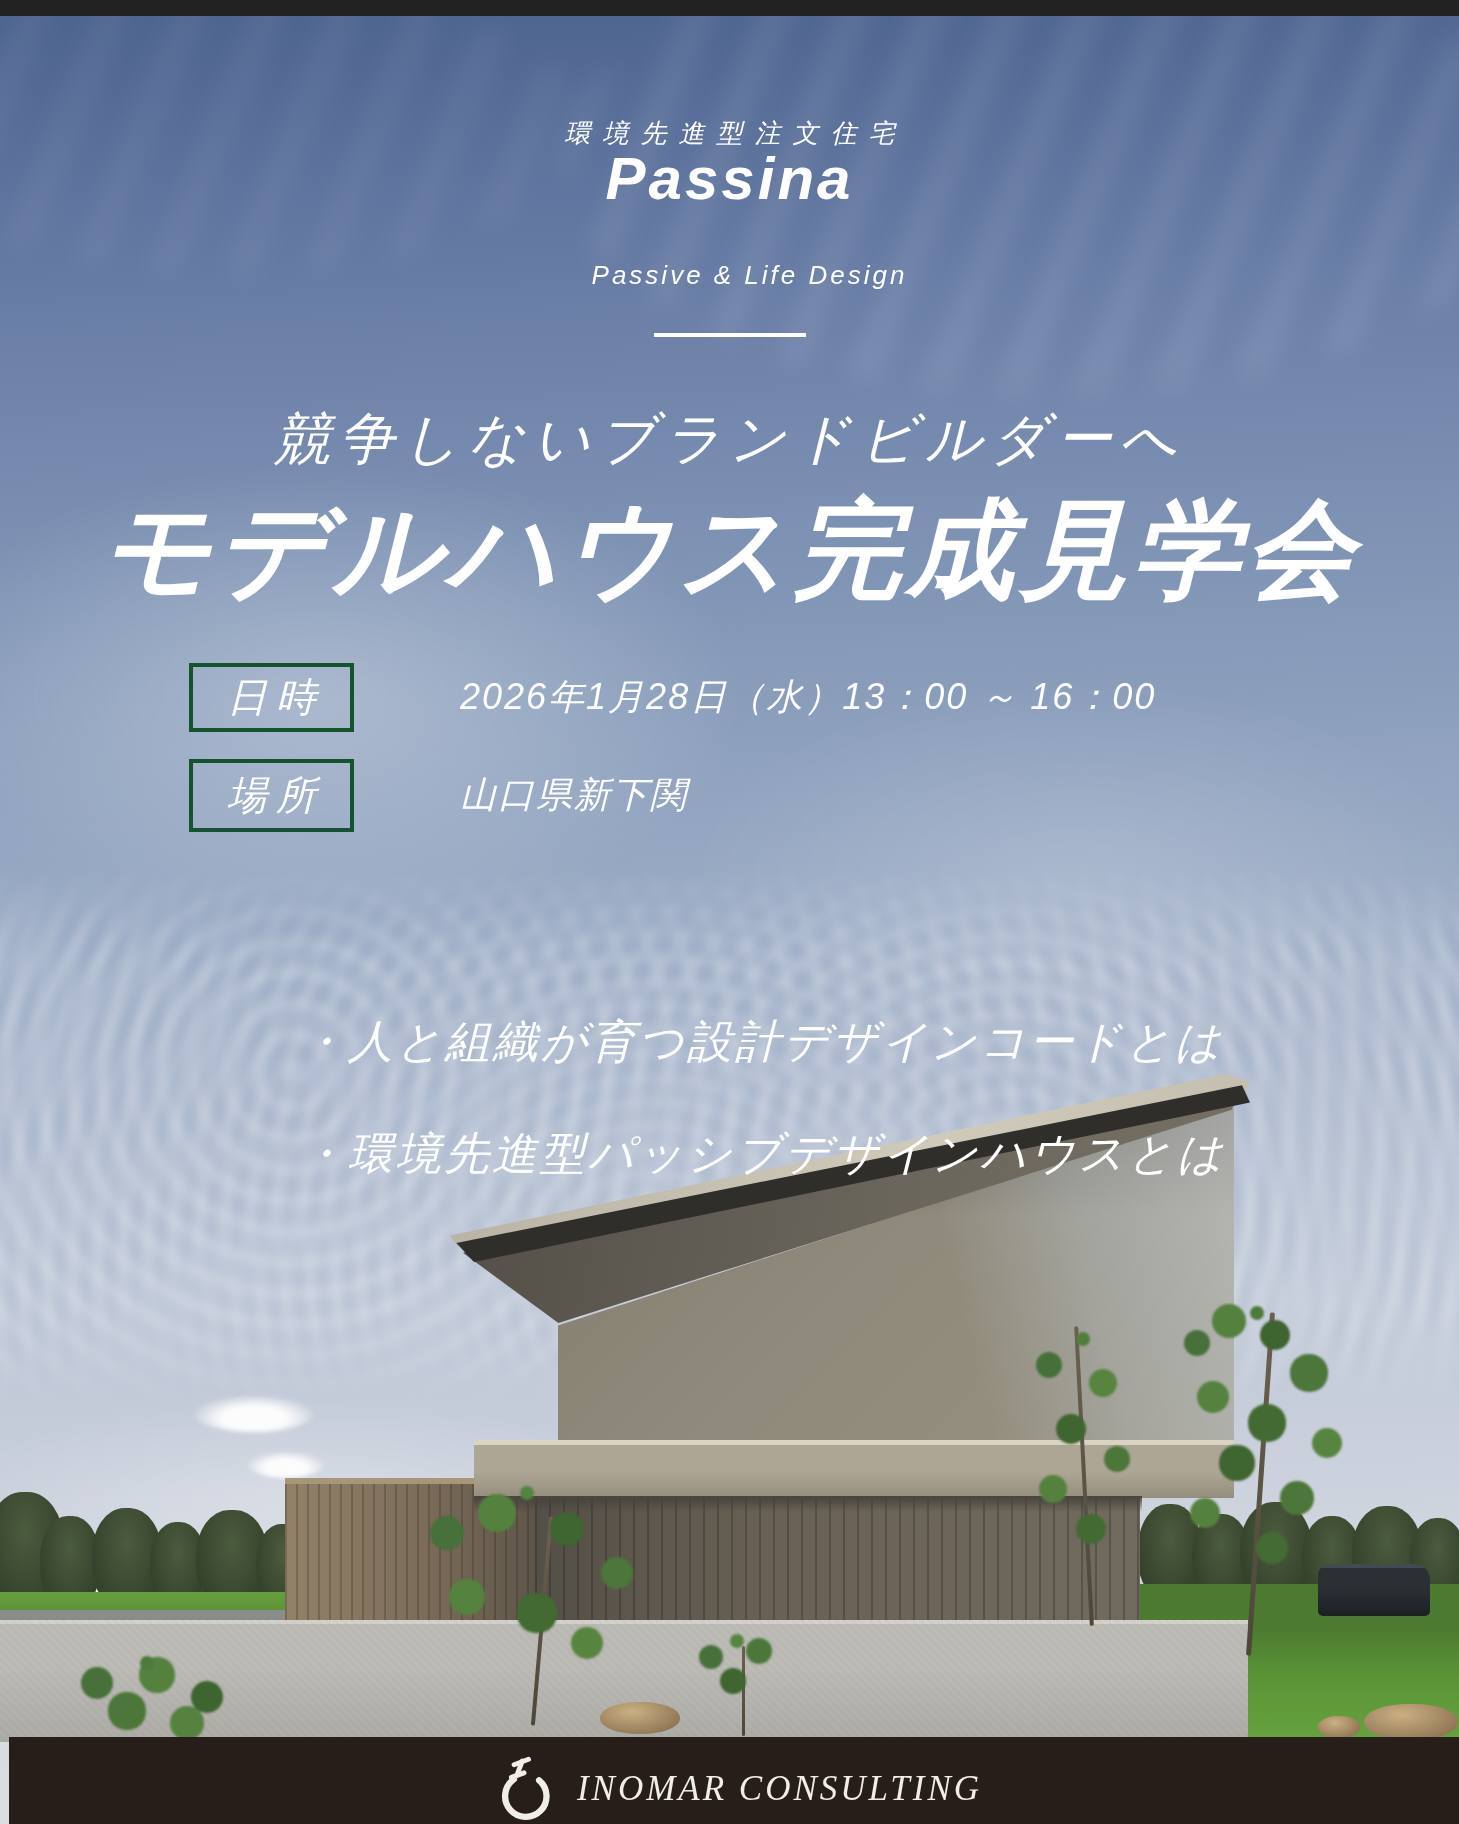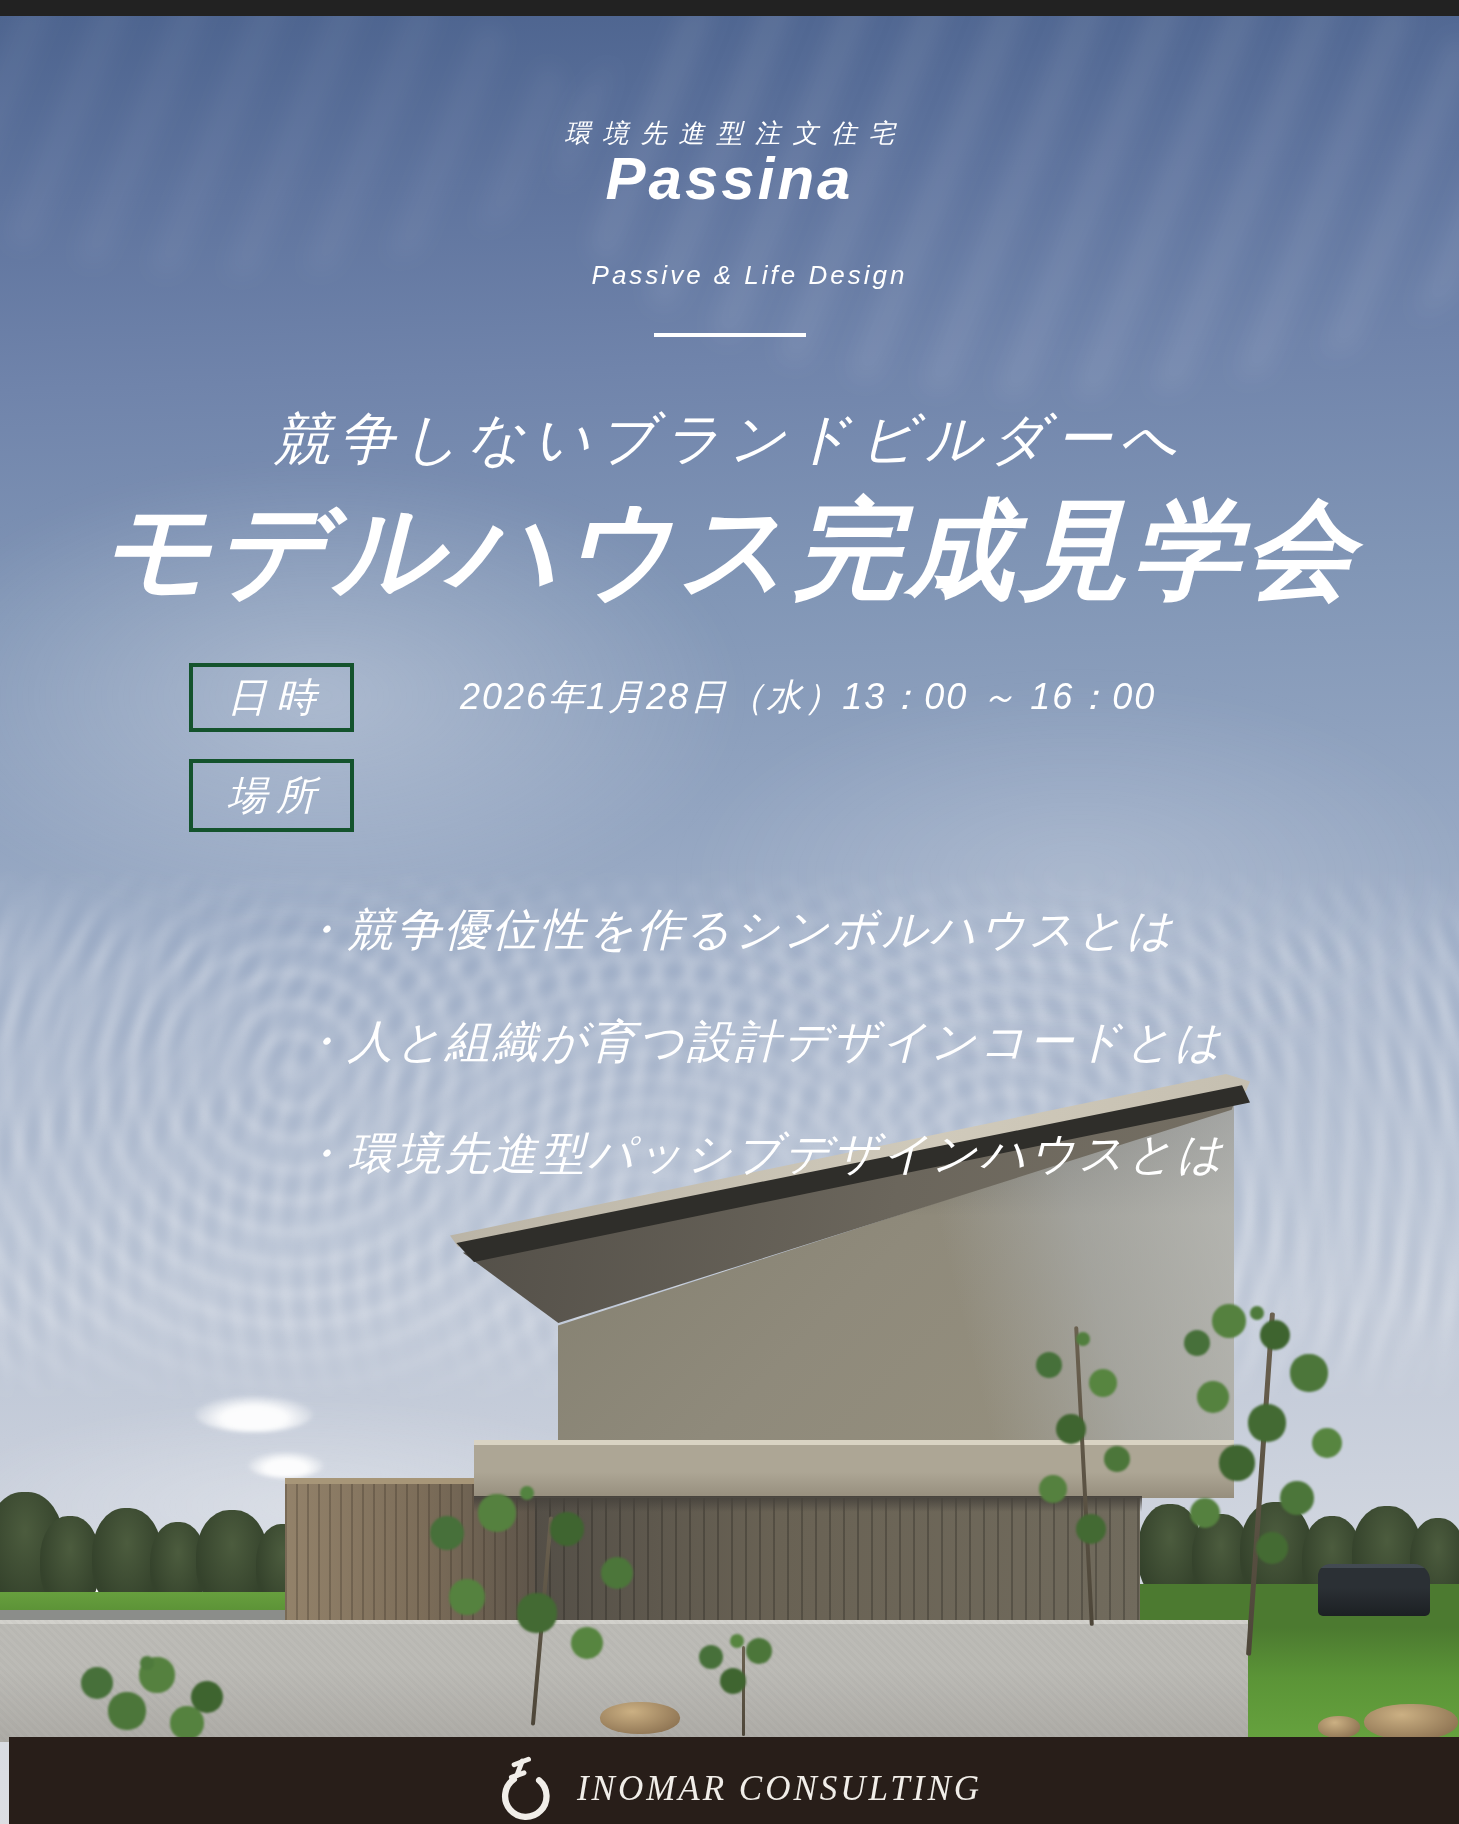--- a/index.html
+++ b/index.html
@@ -226,22 +226,22 @@
     <div class="abs center logo-sub">Passive &amp; Life Design</div>
     <div class="abs divider"></div>
 
     <div class="abs center hero-title">モデルハウス完成見学会</div>
     <div class="abs center hero-sub">競争しないブランドビルダーへ</div>
 
     <div class="abs detail-label" style="left:189px;top:647px;width:165px;height:69px;">日時</div>
     <div class="abs detail-value" style="left:460px;top:647px;height:69px;">2026年1月28日（水）13：00 ～ 16：00</div>
 
     <div class="abs detail-label" style="left:189px;top:743px;width:165px;height:73px;">場所</div>
-
-    <div class="abs bullet" style="top:884px;">・競争優位性を作るシンボルハウスとは</div>
+    <div class="abs detail-value" style="left:460px;top:743px;height:73px;">山口県新下関</div>
+
     <div class="abs bullet" style="top:996px;">・人と組織が育つ設計デザインコードとは</div>
     <div class="abs bullet" style="top:1108px;">・環境先進型パッシブデザインハウスとは</div>
   </div>
 
   <div class="abs footer">
     <span style="display:inline-block;width:58px;height:72px;">
       <svg viewBox="0 0 60 80" width="58" height="72" aria-hidden="true">
         <path d="M46.8 30.4 A23 23 0 1 1 18.8 29.2" fill="none" stroke="#f1eee9" stroke-width="7" stroke-linecap="round"></path>
         <path d="M19 13 L35 7" fill="none" stroke="#f1eee9" stroke-width="5.5" stroke-linecap="round"></path>
         <path d="M28 9 L22 25" fill="none" stroke="#f1eee9" stroke-width="5.5" stroke-linecap="round"></path>

